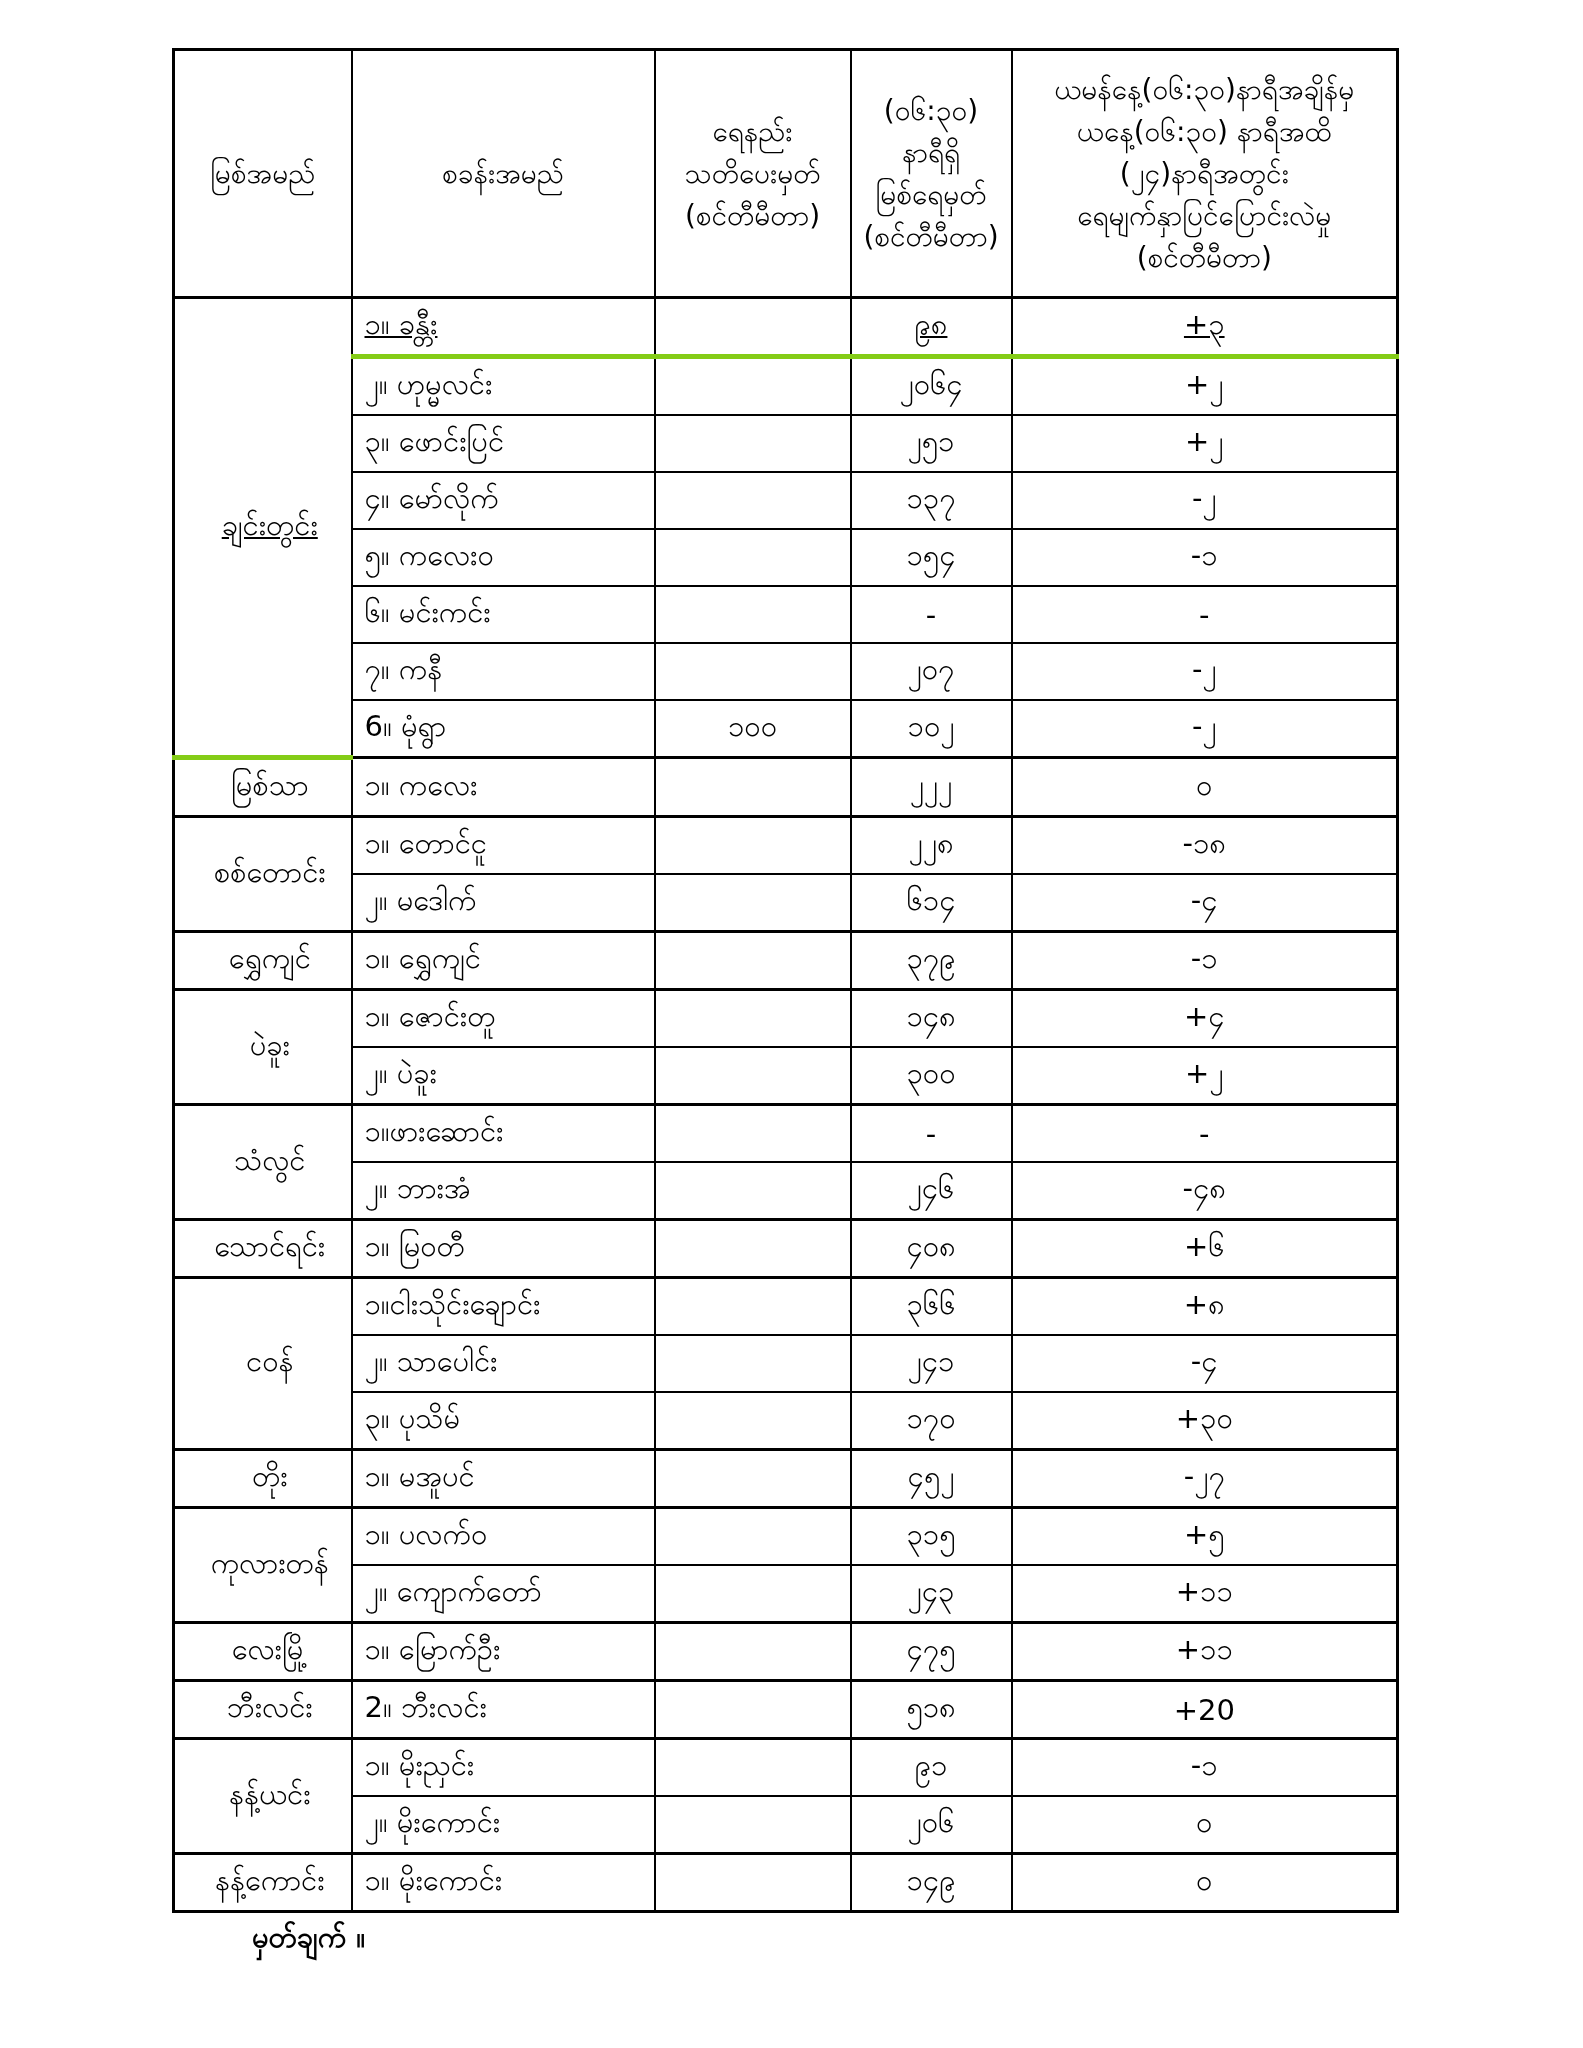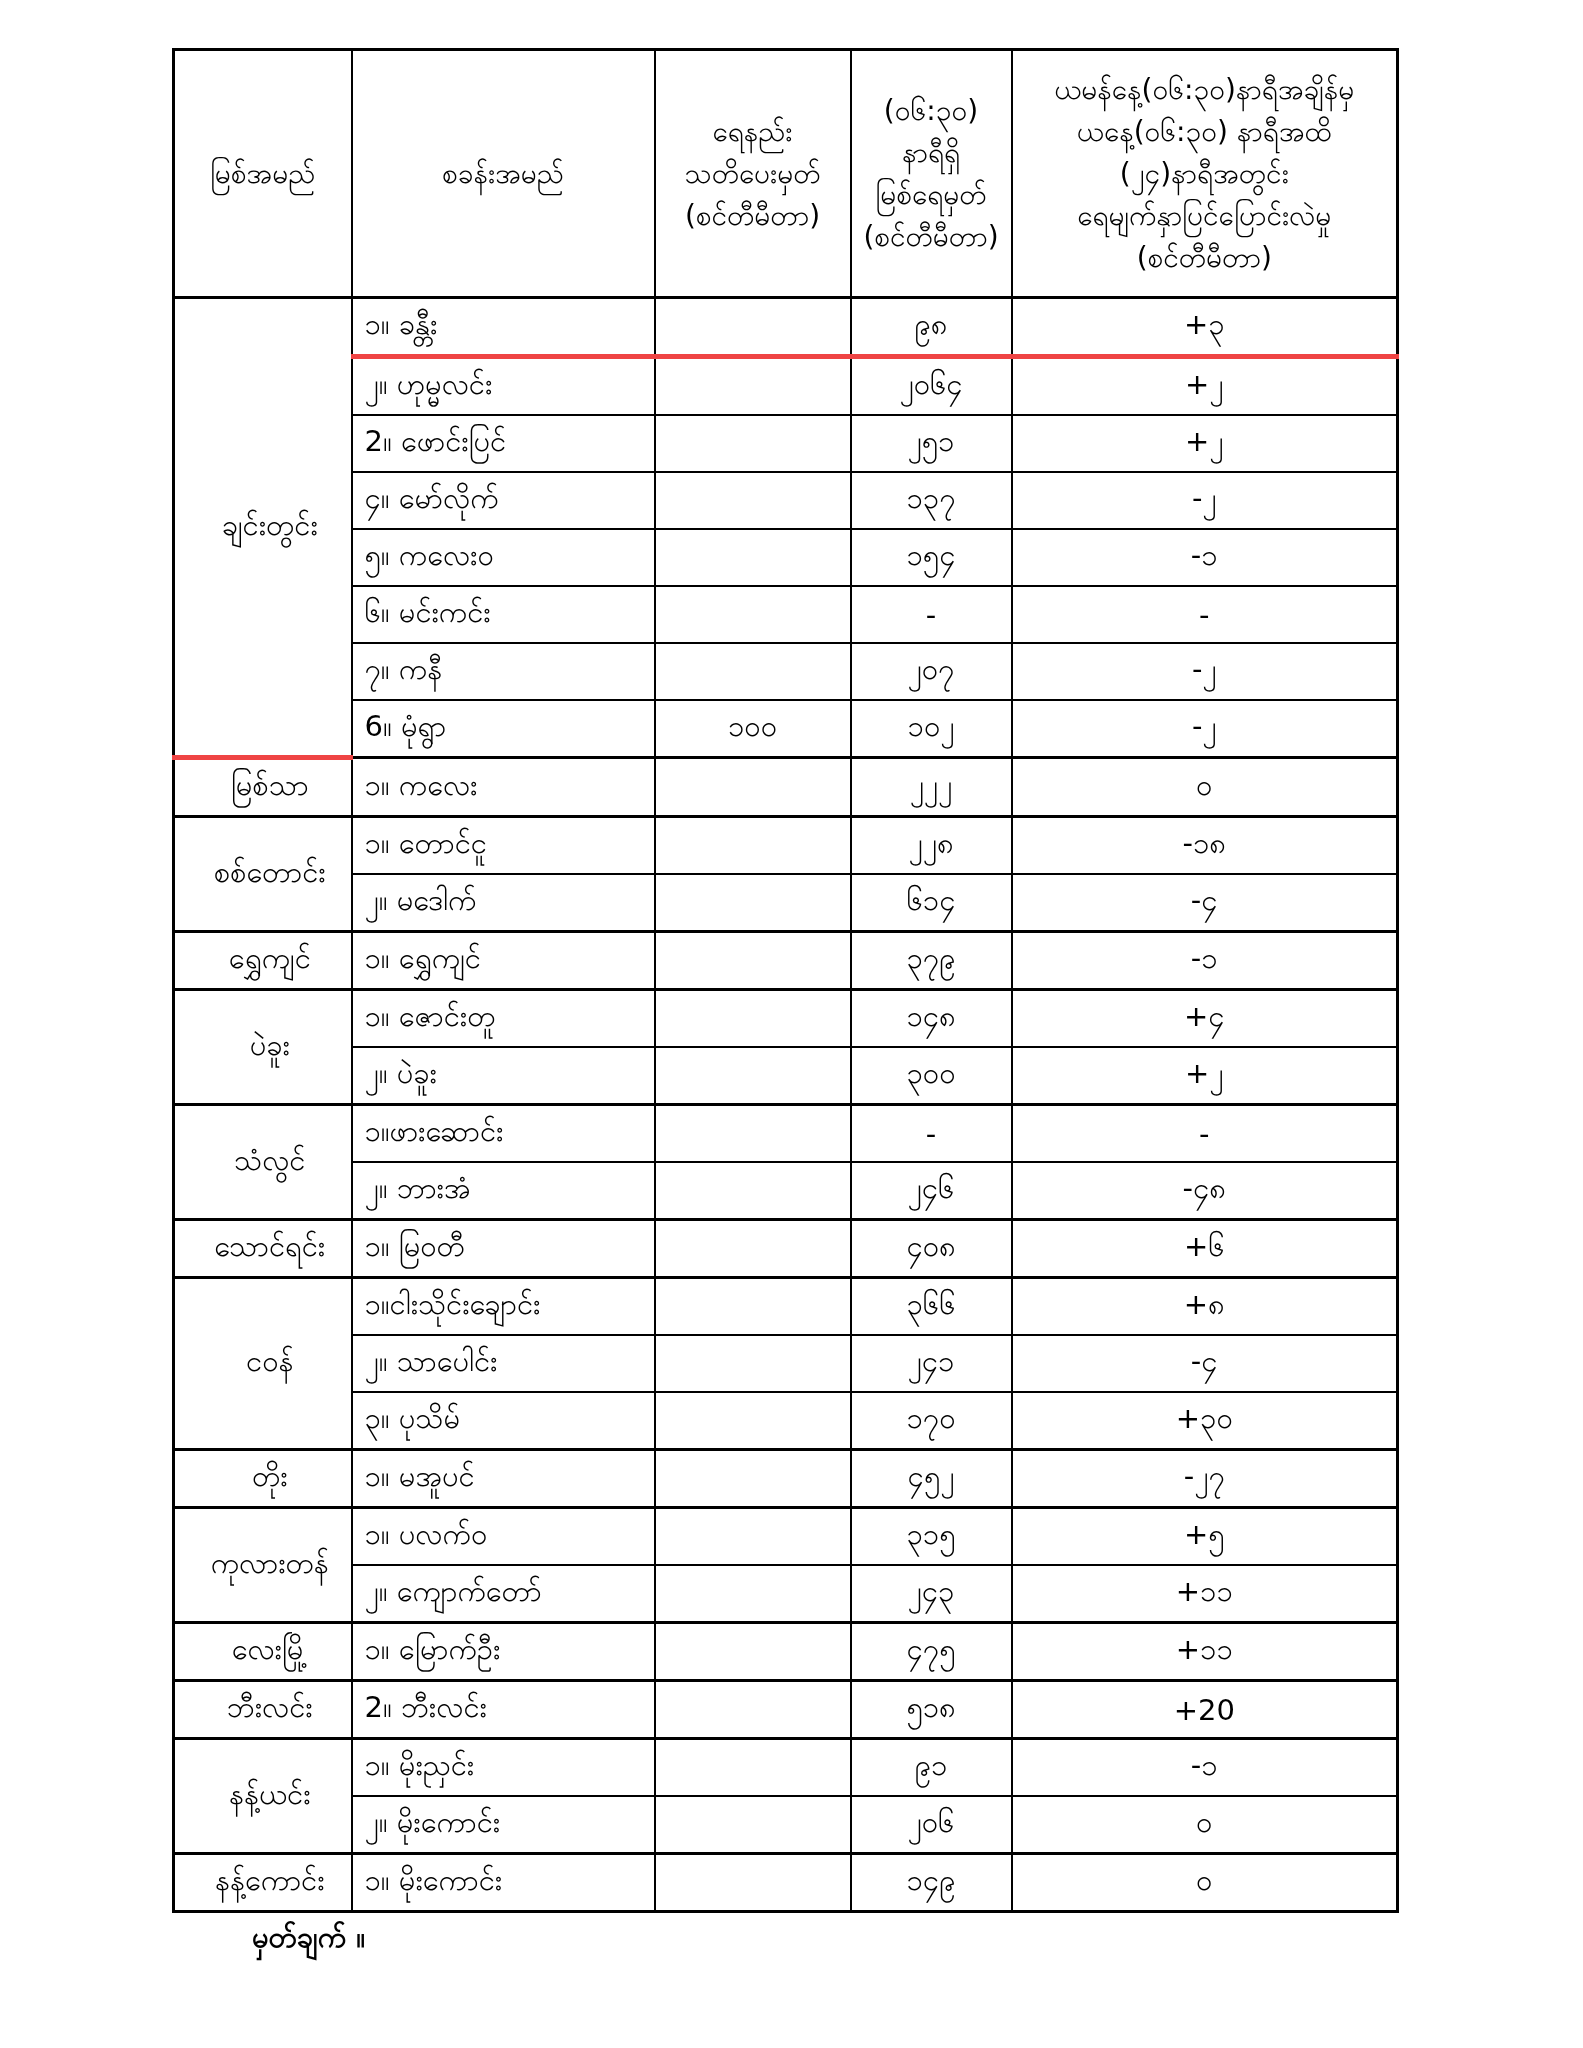--- a/index.html
+++ b/index.html
@@ -54,21 +54,22 @@
     text-align: left;
     padding-left: 12px;
   }
   td.num {
     text-align: center;
   }
   tr.group-start > td {
     border-top: 3px solid #000;
   }
   tr.first-row > td {
-    border-bottom: 5px solid #ef4444;
+    border-bottom: 5px solid #84cc16;
+    text-decoration: underline;
   }
   .footnote {
     position: absolute;
     left: 172px;
     top: 1908px;
     width: 1224px;
     height: 60px;
     font-size: 29px;
     font-weight: bold;
   }
@@ -121,21 +122,21 @@
           <td class="num">၉၈</td>
           <td class="num">+၃</td>
         </tr>
         <tr class="data-row">
           <td class="station">၂။ ဟုမ္မလင်း</td>
           <td class="num"></td>
           <td class="num">၂၀၆၄</td>
           <td class="num">+၂</td>
         </tr>
         <tr class="data-row">
-          <td class="station">2။ ဖောင်းပြင်</td>
+          <td class="station">၃။ ဖောင်းပြင်</td>
           <td class="num"></td>
           <td class="num">၂၅၁</td>
           <td class="num">+၂</td>
         </tr>
         <tr class="data-row">
           <td class="station">၄။ မော်လိုက်</td>
           <td class="num"></td>
           <td class="num">၁၃၇</td>
           <td class="num">-၂</td>
         </tr>

